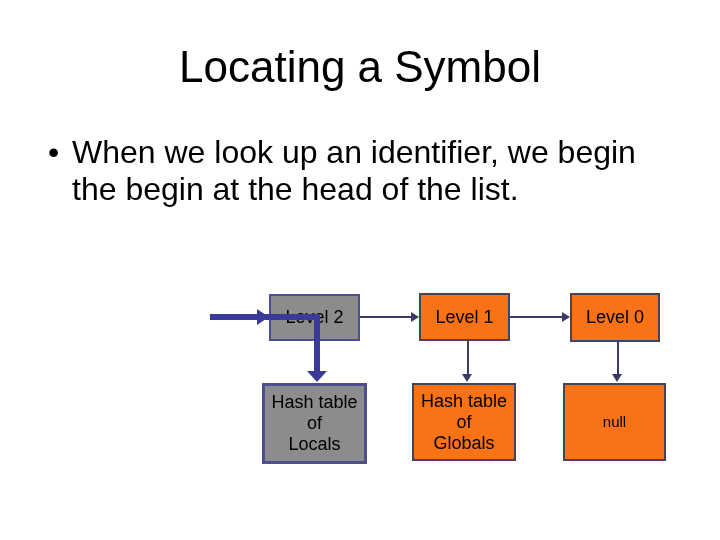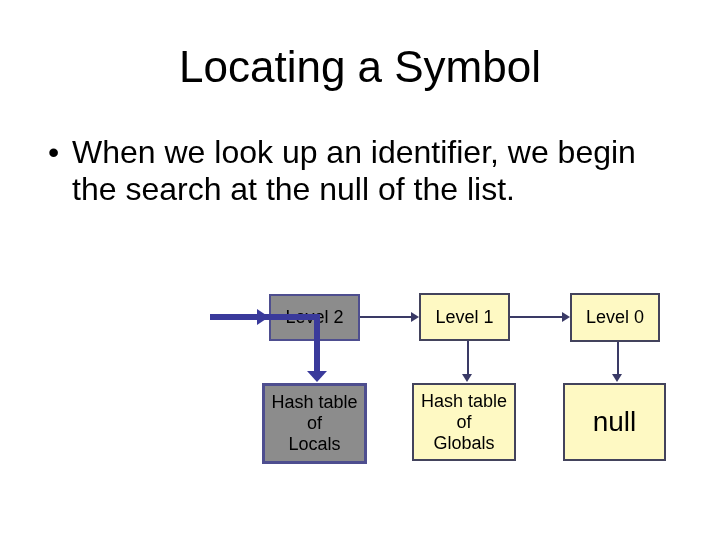--- a/index.html
+++ b/index.html
@@ -10,25 +10,25 @@
   .title{position:absolute;left:0;top:42px;width:720px;margin:0;
          font-size:44px;line-height:50px;font-weight:400;text-align:center;
          letter-spacing:0;}
 
   .bullet-row{position:absolute;left:48px;top:134px;width:616px;display:flex;}
   .bullet-marker{flex:0 0 24px;font-size:32px;line-height:37px;}
   .bullet-text{flex:0 0 580px;max-width:580px;font-size:32px;line-height:37px;}
 
   .box{position:absolute;box-sizing:border-box;z-index:2;
        display:flex;align-items:center;justify-content:center;text-align:center;}
-  .box--green{background:#fef9c3;border:2px solid #43435C;}
+  .box--green{background:#f97316;border:2px solid #43435C;}
   .box--gray{background:#8C8C8C;border:2px solid #4E4E8F;}
   .box--hl{border-width:3px;}
   .box-label{font-size:18px;line-height:21px;white-space:pre-line;}
-  .box-label--big{font-size:28px;line-height:24px;}
+  .box-label--big{font-size:15px;line-height:24px;}
 
   .line{position:absolute;}
   .line--thin{background:#3A3A66;z-index:1;}
   .line--thick{background:#3A3A9B;z-index:4;}
   .tri{position:absolute;width:0;height:0;}
   .tri--right-thick{z-index:4;border-left:12px solid #3A3A9B;
     border-top:8px solid transparent;border-bottom:8px solid transparent;}
   .tri--down-thick{z-index:4;border-top:11px solid #3A3A9B;
     border-left:10px solid transparent;border-right:10px solid transparent;}
   .tri--right-thin{z-index:1;border-left:8px solid #3A3A66;
@@ -38,21 +38,21 @@
 </style>
 </head>
 <body>
 
 <div class="slide">
 
   <h1 class="title">Locating a Symbol</h1>
 
   <div class="bullet-row">
     <span class="bullet-marker">•</span>
-    <span class="bullet-text">When we look up an identifier, we begin the search at the null of the list.</span>
+    <span class="bullet-text">When we look up an identifier, we begin the begin at the head of the list.</span>
   </div>
 
   <div>
 
     <div class="box box--gray" style="left:269px;top:294px;width:91px;height:47px;">
       <span class="box-label">Level 2</span>
     </div>
     <div class="box box--green" style="left:419px;top:293px;width:91px;height:48px;">
       <span class="box-label">Level 1</span>
     </div>

